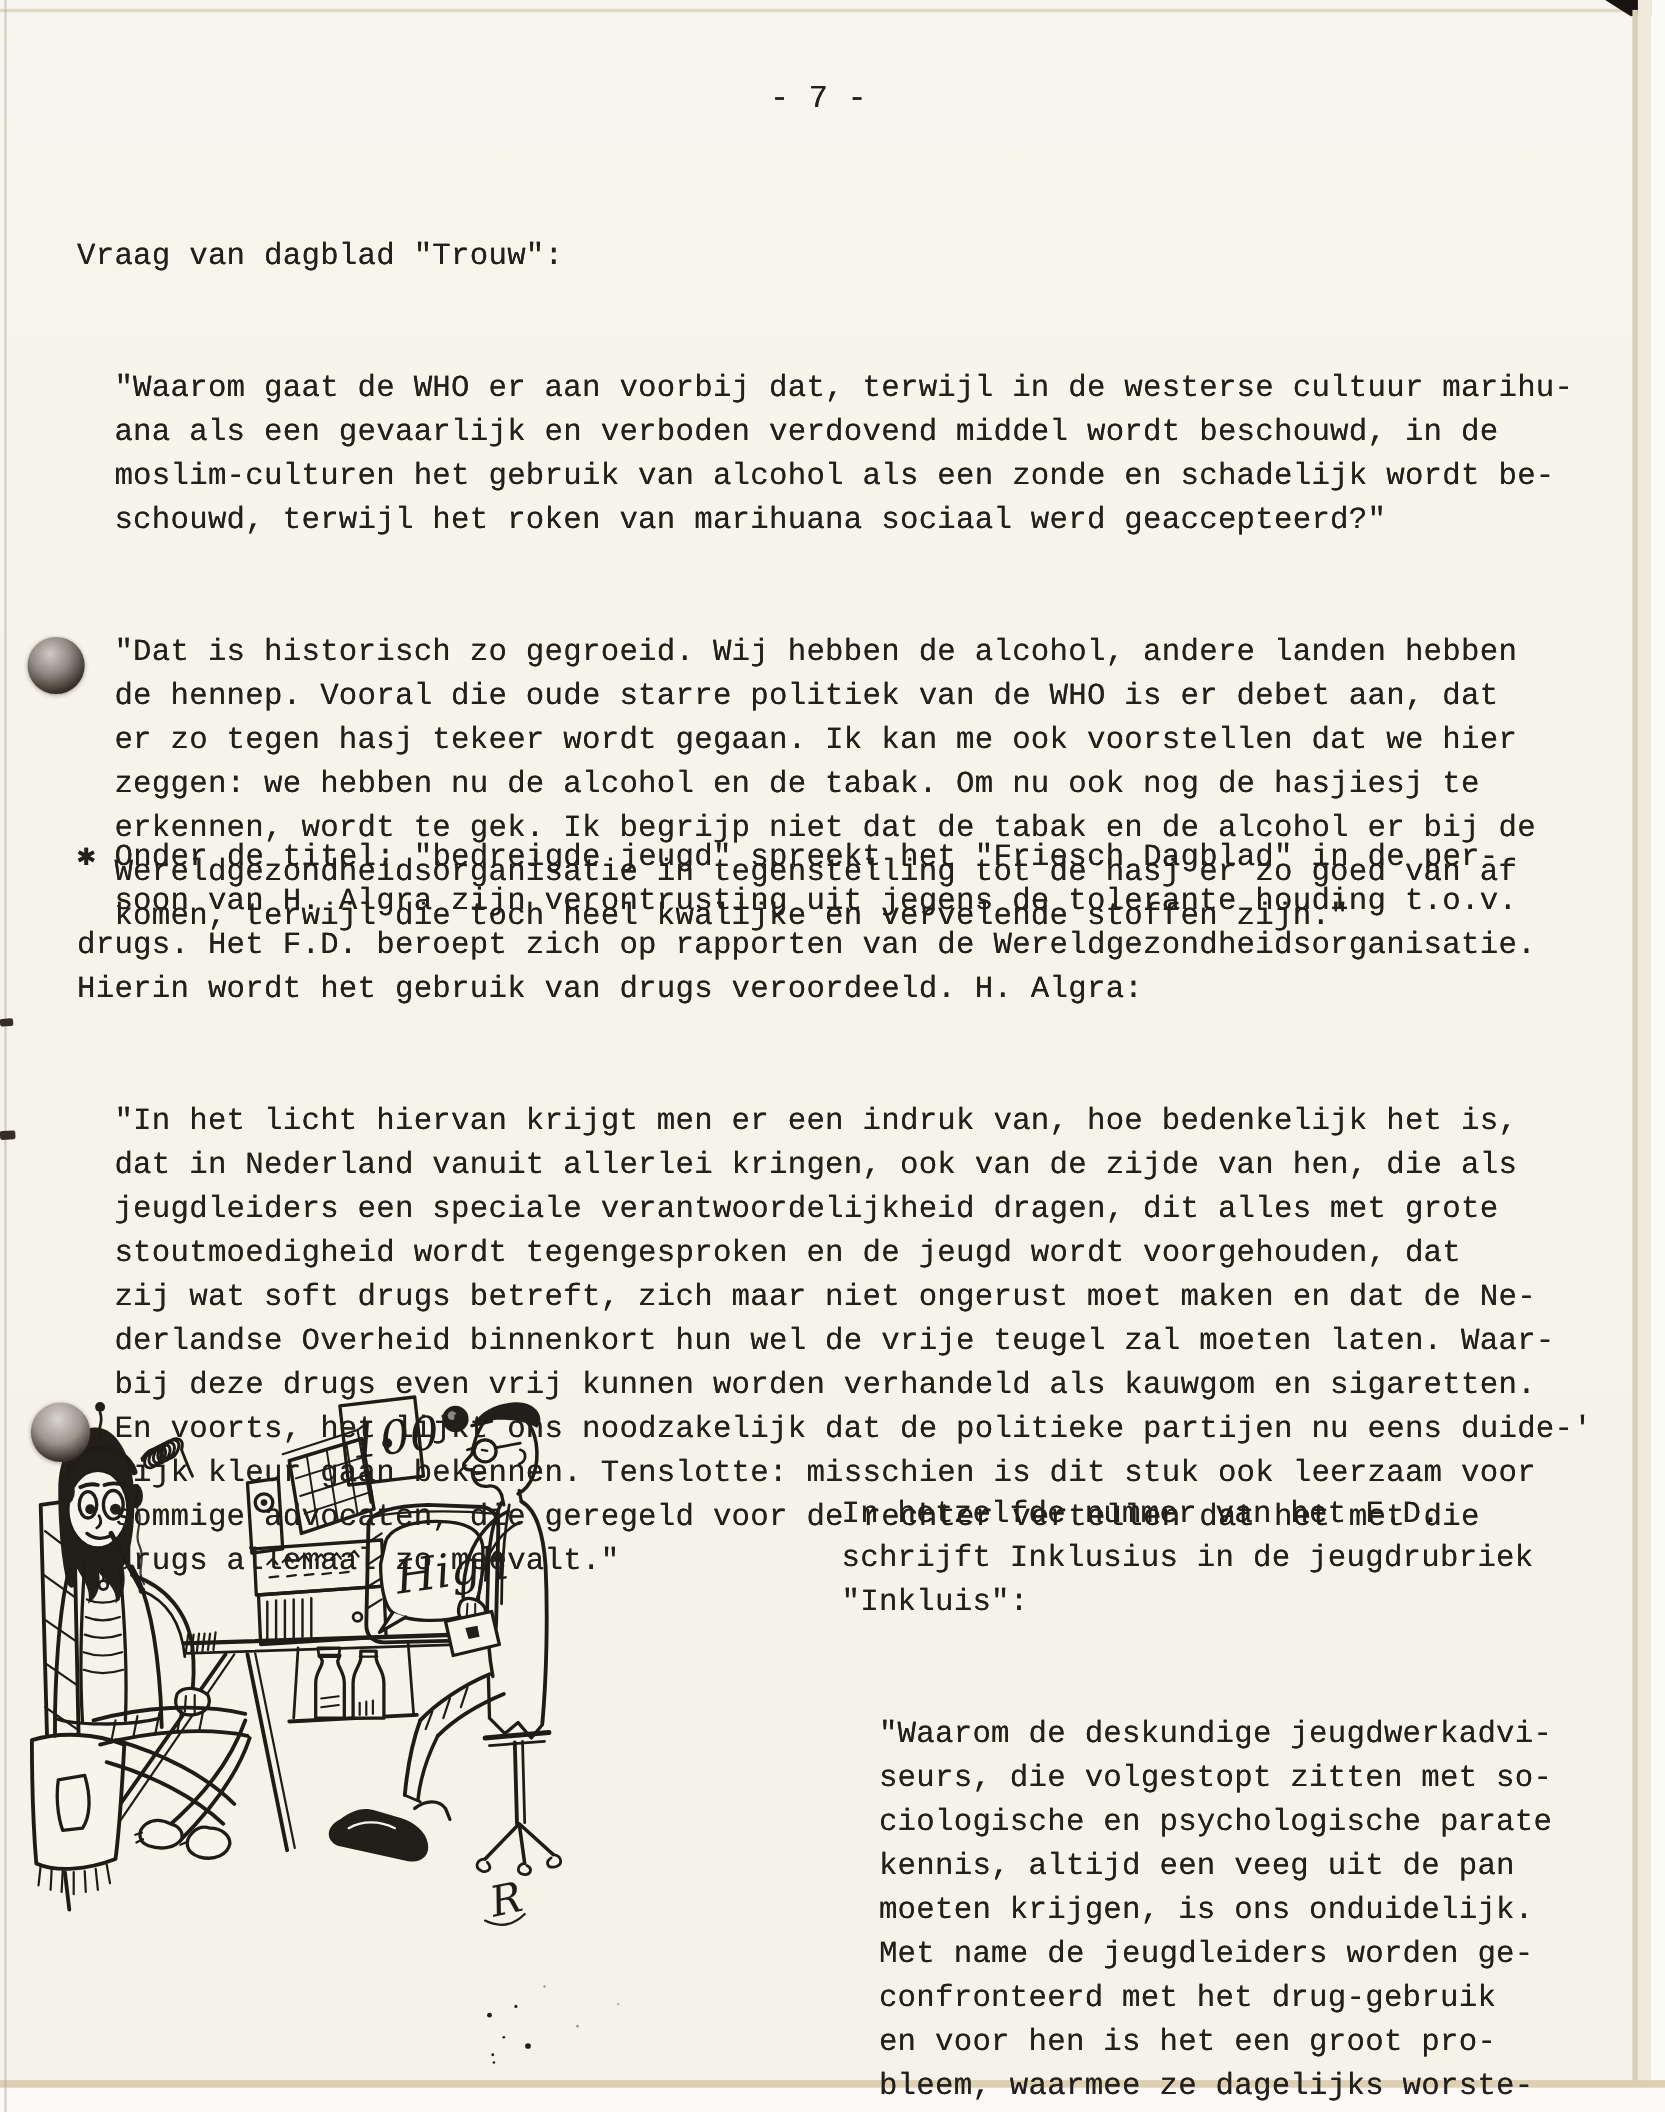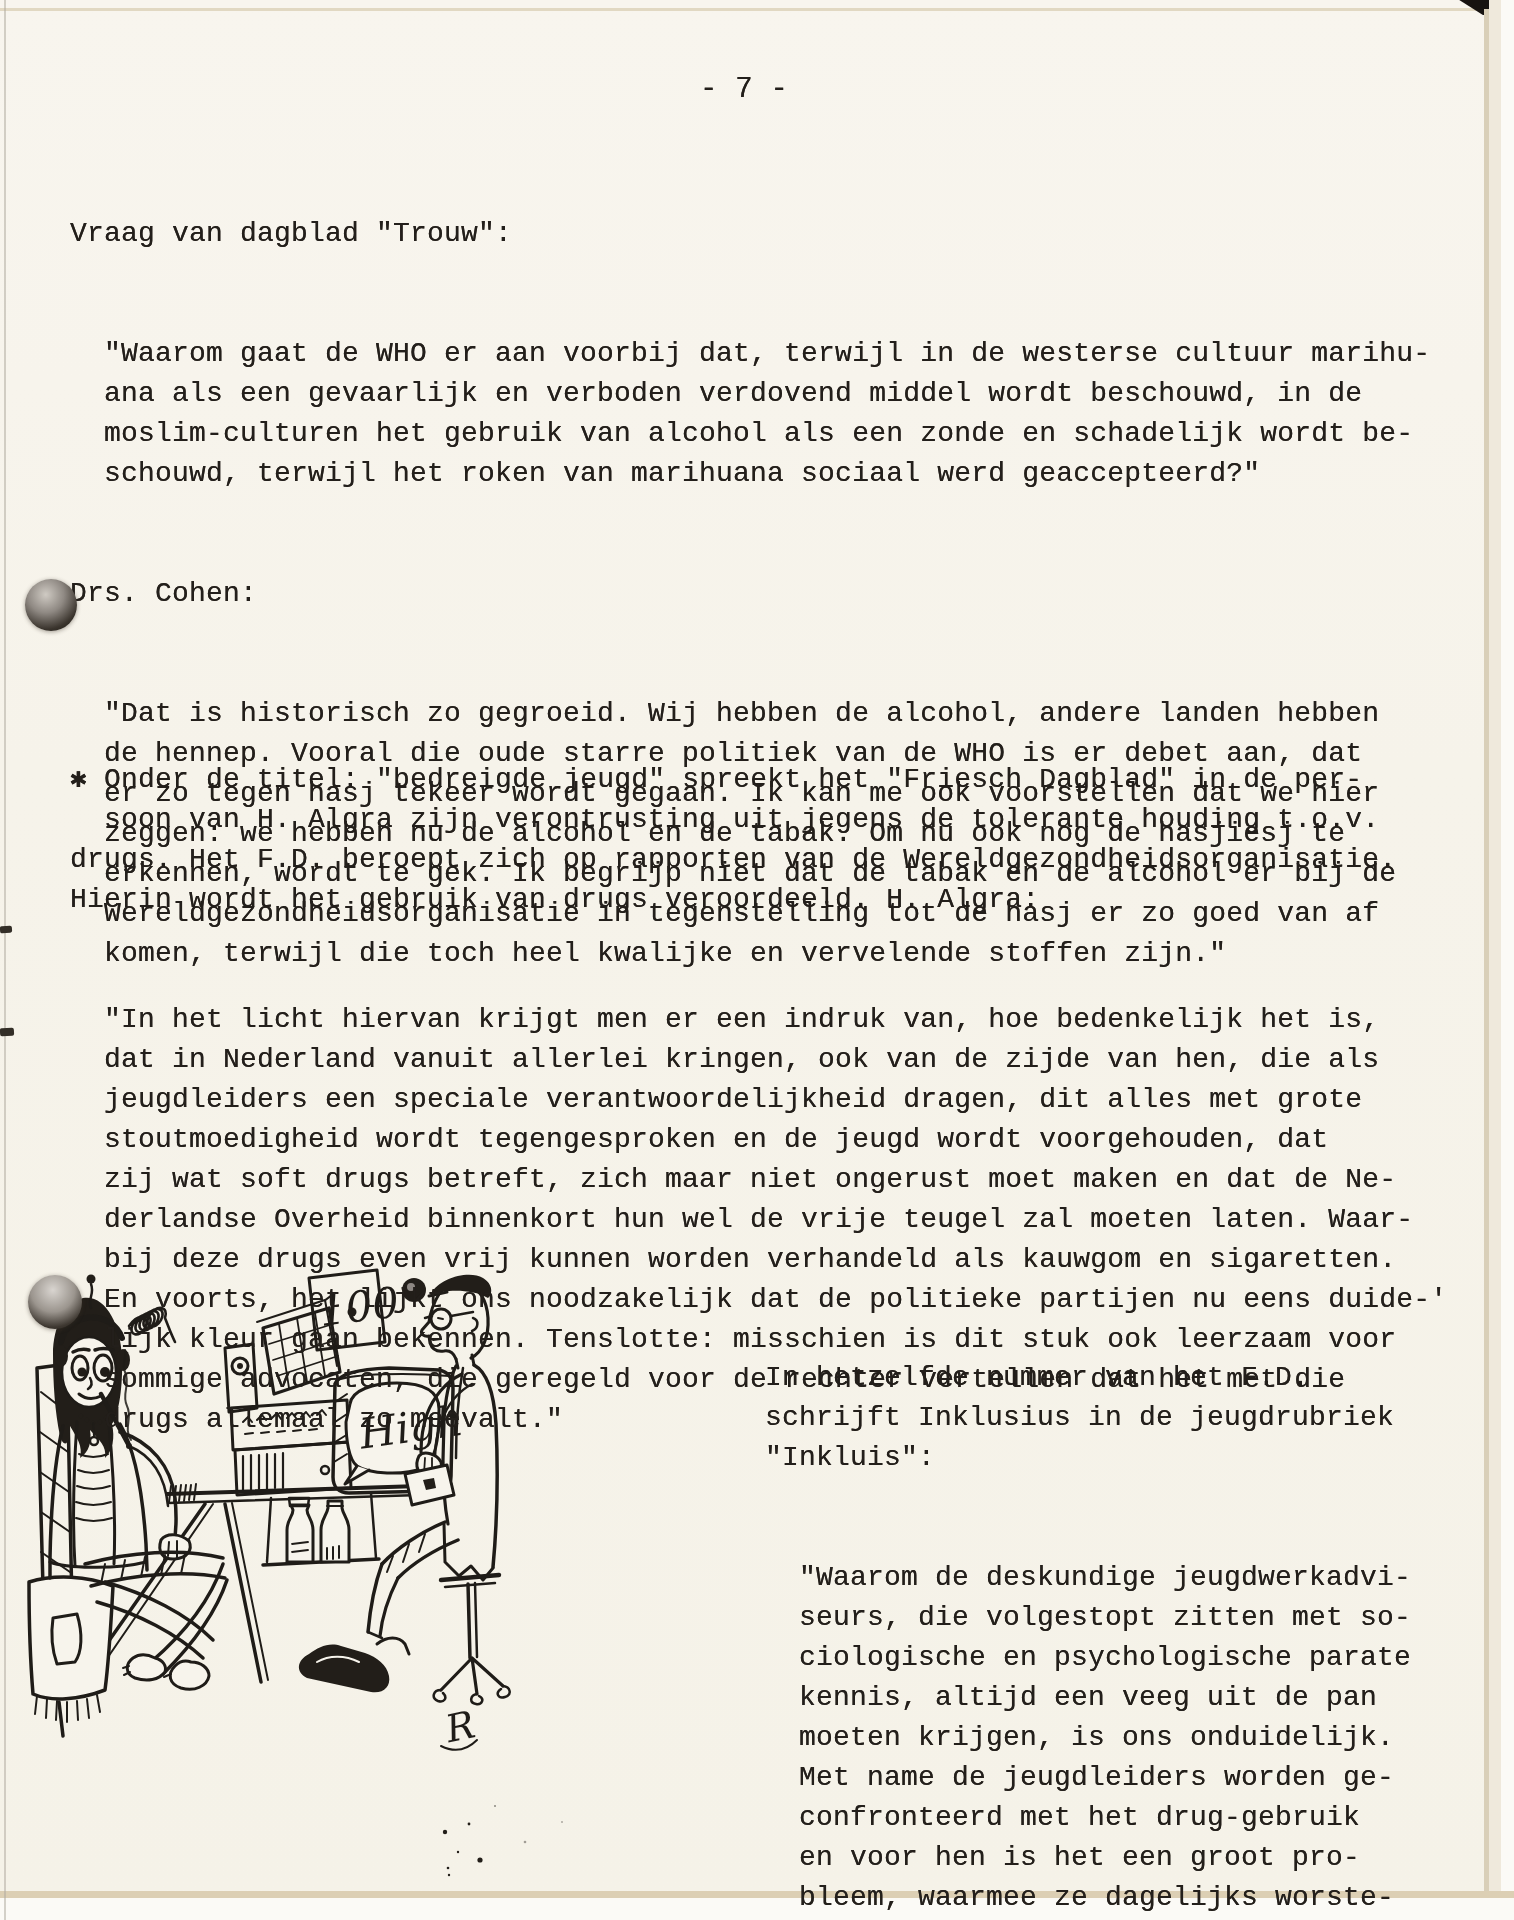--- a/index.html
+++ b/index.html
@@ -58,21 +58,20 @@
 <div class="sheet">
 
   <div class="tt page-number">- 7 -</div>
 
   <div class="tt block-a">
     <div>Vraag van dagblad "Trouw":</div>
     <div>  "Waarom gaat de WHO er aan voorbij dat, terwijl in de westerse cultuur marihu-
   ana als een gevaarlijk en verboden verdovend middel wordt beschouwd, in de
   moslim-culturen het gebruik van alcohol als een zonde en schadelijk wordt be-
   schouwd, terwijl het roken van marihuana sociaal werd geaccepteerd?"</div>
-    <div>Drs. Cohen:</div>
     <div>  "Dat is historisch zo gegroeid. Wij hebben de alcohol, andere landen hebben
   de hennep. Vooral die oude starre politiek van de WHO is er debet aan, dat
   er zo tegen hasj tekeer wordt gegaan. Ik kan me ook voorstellen dat we hier
   zeggen: we hebben nu de alcohol en de tabak. Om nu ook nog de hasjiesj te
   erkennen, wordt te gek. Ik begrijp niet dat de tabak en de alcohol er bij de
   Wereldgezondheidsorganisatie in tegenstelling tot de hasj er zo goed van af
   komen, terwijl die toch heel kwalijke en vervelende stoffen zijn."</div>
   </div>
 
   <div class="tt block-b">

